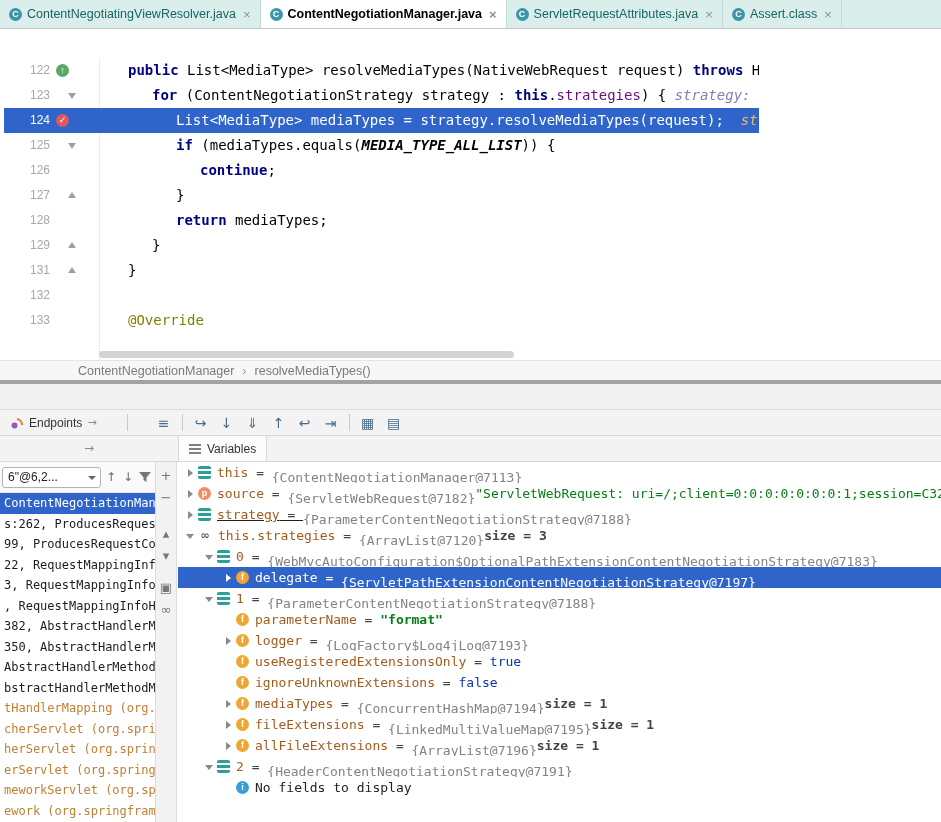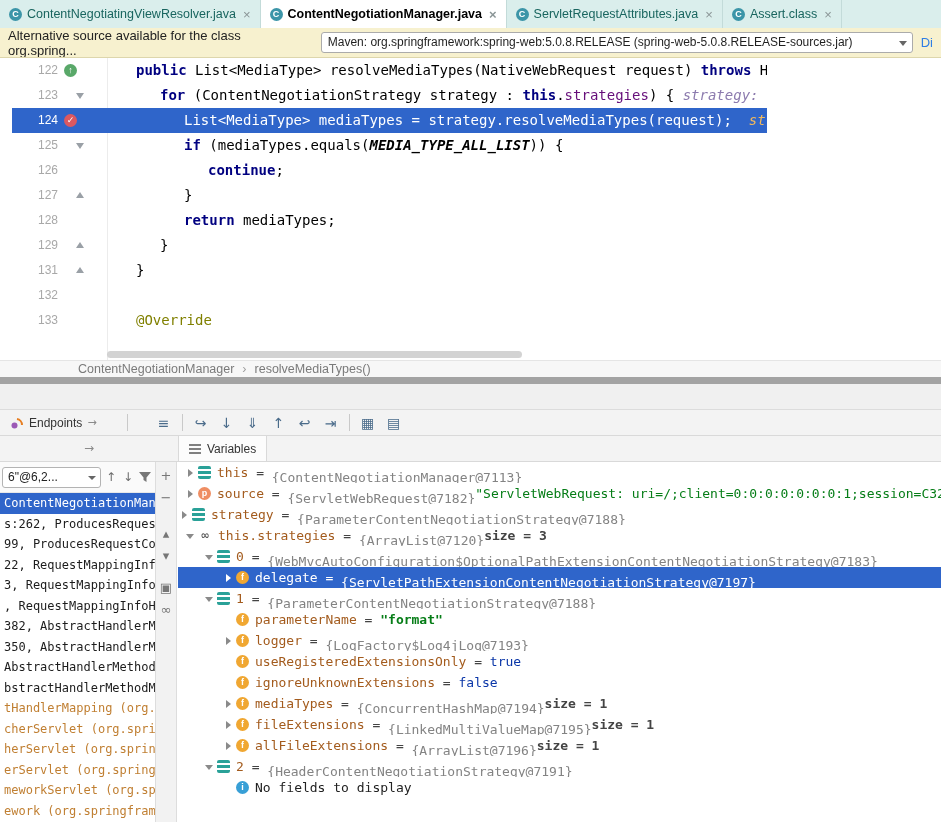--- a/index.html
+++ b/index.html
@@ -21,21 +21,21 @@
     border-bottom:1px solid #DDD6AC;display:flex;align-items:center;padding:0 8px;gap:8px;
     font-size:13px;color:#222;overflow:hidden;box-sizing:border-box;}
   .combo{flex:none;width:592px;height:21px;background:#fff;border:1px solid #ABABAB;border-radius:3px;
     font-size:12px;line-height:19px;padding:0 18px 0 6px;position:relative;color:#1F1F1F;
     white-space:nowrap;overflow:hidden;box-sizing:border-box;}
   .combo::after{content:"";position:absolute;right:5px;top:8px;border-left:4px solid transparent;
     border-right:4px solid transparent;border-top:5px solid #666;}
   .notif-action{color:#2E7EE5;white-space:nowrap;}
 
   
-  .editor{position:absolute;left:12px;top:58px;width:755px;height:302px;background:#fff;overflow:hidden;}
+  .editor{position:absolute;left:4px;top:58px;width:755px;height:302px;background:#fff;overflow:hidden;}
   .gutter-line{position:absolute;left:95px;top:0;bottom:0;width:1px;background:#ECECEC;}
   .code-line{position:relative;height:25px;line-height:25px;white-space:pre;
     font-family:"DejaVu Sans Mono","Liberation Mono",monospace;font-size:14px;color:#000;}
   .code-line.exec{background:var(--accent,#2F65CA);}
   .lnum{position:absolute;left:0;top:0;width:46px;text-align:right;color:#A8A8A8;
     font-family:"Liberation Sans",sans-serif;font-size:12px;}
   .exec .lnum{color:#fff;}
   .code-text{display:block;}
   .tok-kw{color:#000080;font-weight:bold;}
   .tok-pl{color:#000;}
@@ -51,21 +51,21 @@
     background:var(--bpred,#DB5860);color:#fff;font:9px/13px "DejaVu Sans",sans-serif;text-align:center;}
   .g-folddown{position:absolute;left:64px;top:10px;width:0;height:0;border-left:4px solid transparent;
     border-right:4px solid transparent;border-top:6px solid #9AA0A6;}
   .g-foldup{position:absolute;left:64px;top:9px;width:0;height:0;border-left:4px solid transparent;
     border-right:4px solid transparent;border-bottom:6px solid #9AA0A6;}
   .hscroll{position:absolute;left:95px;bottom:2px;width:415px;height:7px;background:#CBCBCB;
     border-radius:4px;opacity:.85;}
 
   
   .breadcrumb{position:absolute;left:0;top:360px;width:941px;height:24px;background:#F7F7F7;
-    border-top:1px solid #E5E5E5;border-bottom:7px solid #a3a3a3;display:flex;align-items:center;
+    border-top:1px solid #E5E5E5;border-bottom:4px solid #a3a3a3;display:flex;align-items:center;
     padding-left:78px;gap:8px;font-size:12.5px;color:#7A7A7A;box-sizing:border-box;}
   .crumb-sep{color:#9C9C9C;}
 
   
   .dbg-band{position:absolute;left:0;top:384px;width:941px;height:26px;background:#F0F0F0;
     border-bottom:1px solid #DCDCDC;box-sizing:border-box;}
   .dbg-toolbar{position:absolute;left:0;top:410px;width:941px;height:26px;background:#F3F3F3;
     border-bottom:1px solid #D9D9D9;display:flex;align-items:center;padding-left:4px;gap:20px;
     box-sizing:border-box;}
   .endpoints-tab{display:flex;align-items:center;gap:5px;padding:0 6px;height:100%;
@@ -158,27 +158,20 @@
         <span>ServletRequestAttributes.java</span>
         <span class="tab-close">×</span>
       </div>
       <div class="tab">
         <span class="class-icon">C</span>
         <span>Assert.class</span>
         <span class="tab-close">×</span>
       </div>
     </div>
 
-  <div class="notif">
-    <span>Alternative source available for the class org.spring...</span>
-    <div class="combo">
-      <span>Maven: org.springframework:spring-web:5.0.8.RELEASE (spring-web-5.0.8.RELEASE-sources.jar)</span>
-    </div>
-    <span class="notif-action">Di</span>
-  </div>
 
   <div class="editor">
     <div class="gutter-line"></div>
     <div>
         <div class="code-line"><span class="lnum">122</span><span class="g-impl">↑</span><div class="code-text" style="margin-left: 124px;"><span class="tok-kw">public </span><span class="tok-pl">List&lt;MediaType&gt; resolveMediaTypes(NativeWebRequest request) </span><span class="tok-kw">throws </span><span class="tok-pl">HttpMediaTypeNotAcceptableExce</span></div></div>
         <div class="code-line"><span class="lnum">123</span><span class="g-folddown"></span><div class="code-text" style="margin-left: 148px;"><span class="tok-kw">for </span><span class="tok-pl">(ContentNegotiationStrategy strategy : </span><span class="tok-kw">this</span><span class="tok-pl">.</span><span class="tok-field">strategies</span><span class="tok-pl">) { </span><span class="tok-hint">strategy: ParameterContentNegotiation</span></div></div>
         <div class="code-line exec"><span class="lnum">124</span><span class="g-bp">✓</span><div class="code-text" style="margin-left: 172px;"><span class="tok-pl">List&lt;MediaType&gt; mediaTypes = strategy.resolveMediaTypes(request);  </span><span class="tok-hint">strategy: ParameterContentNeg</span></div></div>
         <div class="code-line"><span class="lnum">125</span><span class="g-folddown"></span><div class="code-text" style="margin-left: 172px;"><span class="tok-kw">if </span><span class="tok-pl">(mediaTypes.equals(</span><span class="tok-const">MEDIA_TYPE_ALL_LIST</span><span class="tok-pl">)) {</span></div></div>
         <div class="code-line"><span class="lnum">126</span><div class="code-text" style="margin-left: 196px;"><span class="tok-kw">continue</span><span class="tok-pl">;</span></div></div>
         <div class="code-line"><span class="lnum">127</span><span class="g-foldup"></span><div class="code-text" style="margin-left: 172px;"><span class="tok-pl">}</span></div></div>
@@ -281,21 +274,21 @@
         <span class="seg-ref">{ContentNegotiationManager@7113}</span>
       </div>
       <div class="vrow" style="padding-left: 6px;">
         <span class="arrow closed"></span>
         <span class="vicon parameter">p</span>
         <span class="vname">source</span>
         <span class="veq"> = </span>
         <span class="seg-ref">{ServletWebRequest@7182} </span>
         <span class="seg-string">"ServletWebRequest: uri=/;client=0:0:0:0:0:0:0:1;session=C3245AF30732D6FDA6B87CD</span>
       </div>
-      <div class="vrow" style="">
+      <div class="vrow" style="padding-left: 6px; text-decoration: underline;">
         <span class="arrow closed"></span>
         <span class="vicon variable"></span>
         <span class="vname">strategy</span>
         <span class="veq"> = </span>
         <span class="seg-ref">{ParameterContentNegotiationStrategy@7188}</span>
       </div>
       <div class="vrow" style="padding-left: 6px;">
         <span class="arrow open"></span>
         <span class="vicon watch">∞</span>
         <span class="vname">this.strategies</span>

